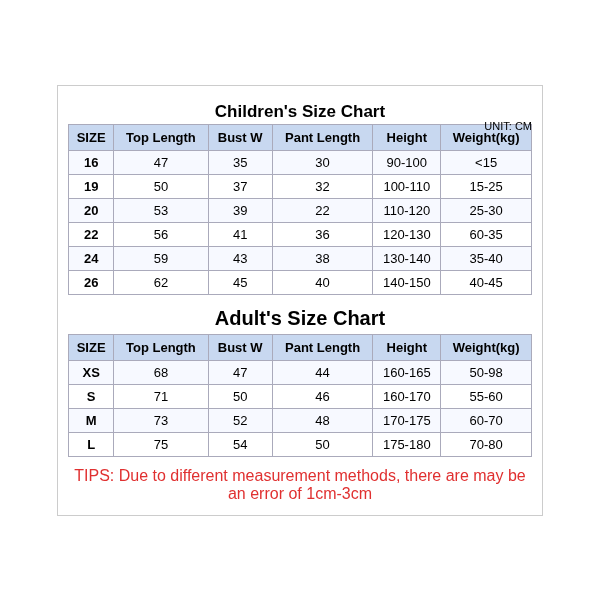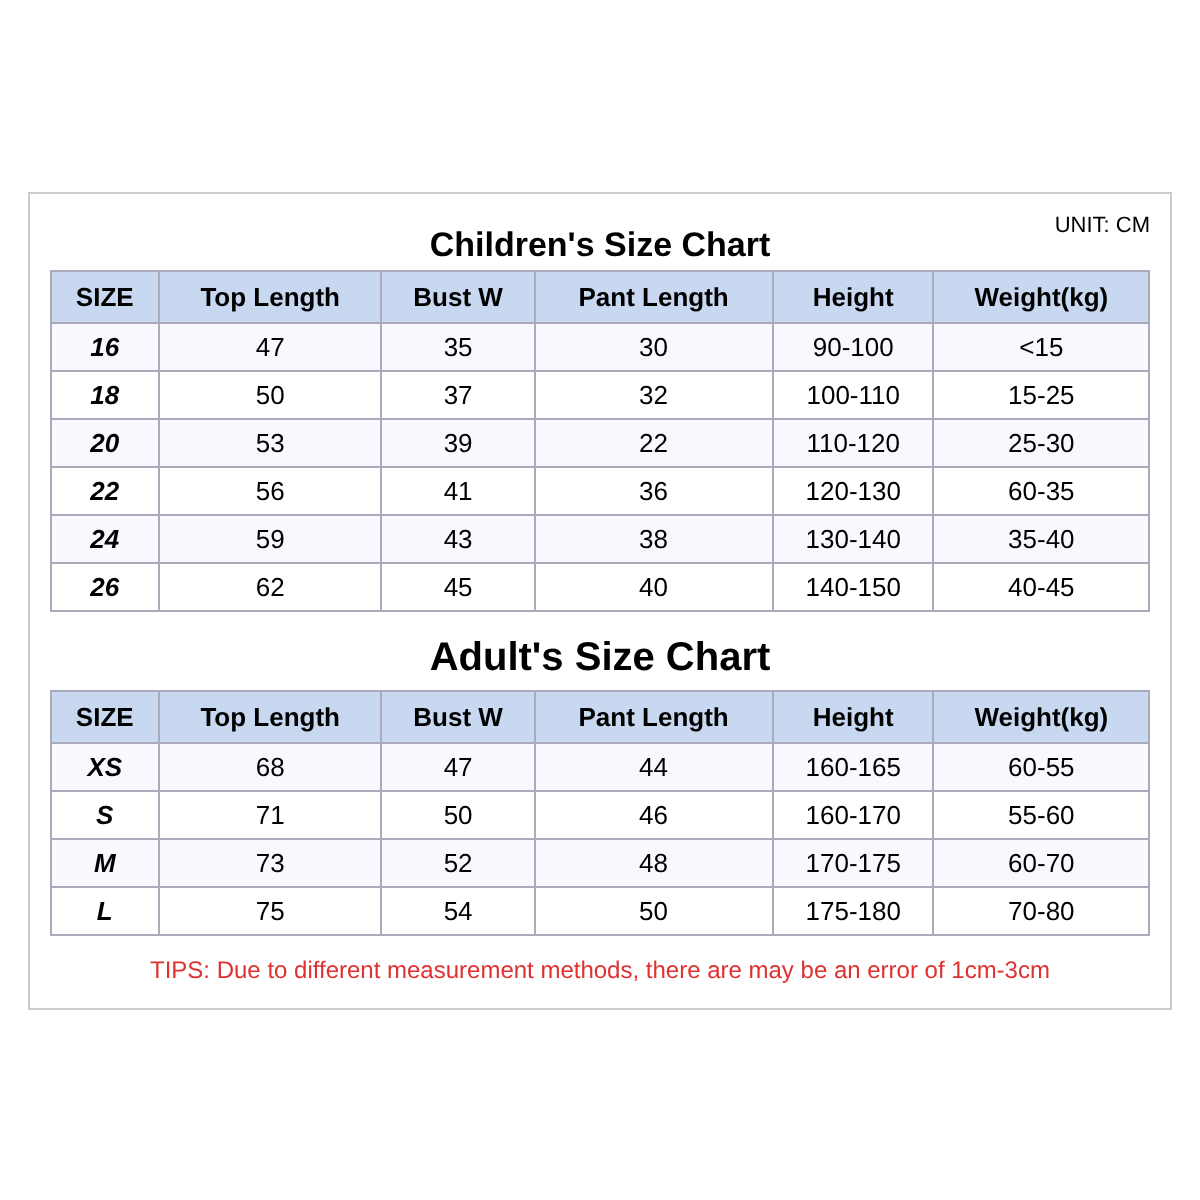--- a/index.html
+++ b/index.html
@@ -7,35 +7,35 @@
       width: 600px;
       height: 600px;
       background: #fff;
       font-family: Arial, sans-serif;
       font-size: 13px;
       display: flex;
       align-items: center;
       justify-content: center;
     }
     .container {
-      width: 572px;
+      width: 486px;
       border: 1px solid #ccc;
       padding: 10px;
     }
     .main-title {
       text-align: center;
       font-size: 17px;
       font-weight: bold;
       padding: 6px 0 2px 0;
       position: relative;
     }
     .unit-label {
       position: absolute;
       right: 0;
-      top: 0;
+      top: 24px;
       font-size: 11px;
       font-weight: normal;
     }
     table {
       width: 100%;
       border-collapse: collapse;
       margin-bottom: 6px;
     }
     table thead tr th {
       background: #c8d8f0;
@@ -47,37 +47,36 @@
       margin-left: 20px;
     }
     table tbody tr td {
       border: 1px solid #aab;
       padding: 4px 4px;
       text-align: center;
       font-size: 13px;
     }
     table tbody tr td.size-cell {
       font-weight: bold;
-      font-style: italic;
     }
     table tbody tr:nth-child(odd) td {
       background: #f7f9ff;
     }
     table tbody tr:nth-child(even) td {
       background: #ffffff;
     }
     .section-title {
       text-align: center;
       font-size: 20px;
       font-weight: bold;
       padding: 6px 0 4px 0;
     }
     .tips {
       text-align: center;
-      font-size: 12px;
+      font-size: 16px;
       color: #e03030;
       padding: 4px 0 2px 0;
     }
   </style>
 </head>
 <body>
 
 <div class="container">
 
   <div class="main-title">
@@ -100,21 +99,21 @@
     <tbody>
     <tr>
           <td class="size-cell">16</td>
           <td>47</td>
           <td>35</td>
           <td>30</td>
           <td>90-100</td>
           <td>&lt;15</td>
         </tr>
         <tr>
-          <td class="size-cell">18</td>
+          <td class="size-cell">19</td>
           <td>50</td>
           <td>37</td>
           <td>32</td>
           <td>100-110</td>
           <td>15-25</td>
         </tr>
         <tr>
           <td class="size-cell">20</td>
           <td>53</td>
           <td>39</td>
@@ -164,21 +163,21 @@
           <th>Weight(kg)</th>
         </tr>
     </thead>
     <tbody>
     <tr>
           <td class="size-cell">XS</td>
           <td>68</td>
           <td>47</td>
           <td>44</td>
           <td>160-165</td>
-          <td>60-55</td>
+          <td>50-98</td>
         </tr>
         <tr>
           <td class="size-cell">S</td>
           <td>71</td>
           <td>50</td>
           <td>46</td>
           <td>160-170</td>
           <td>55-60</td>
         </tr>
         <tr>

